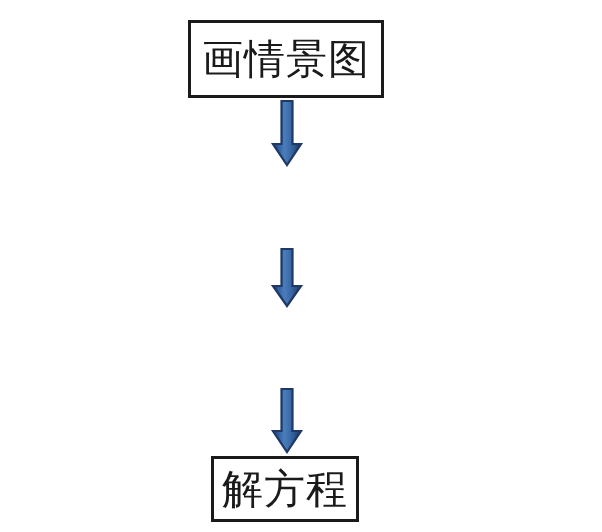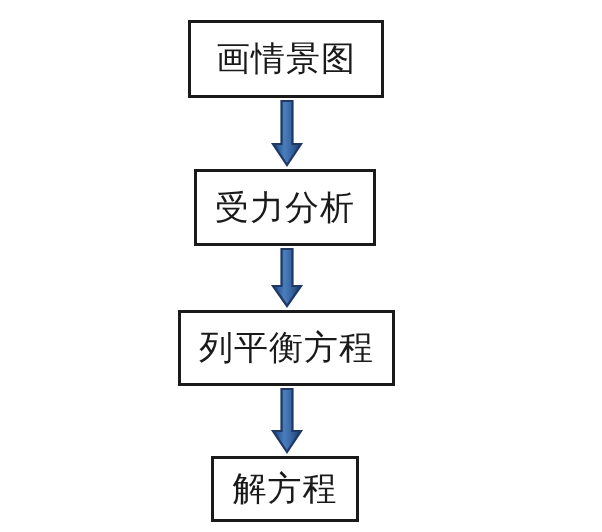--- a/index.html
+++ b/index.html
@@ -21,22 +21,22 @@
   .node {
     position: absolute;
     box-sizing: border-box;
     background: #ffffff;
     border: 3px solid #1a1a1a;
     display: flex;
     align-items: center;
     justify-content: center;
   }
   .node-label {
-    font-family: Liberation Serif, serif;
-    font-size: 34px;
+    font-family: Liberation Sans, sans-serif;
+    font-size: 41px;
     line-height: 1;
     color: #1a1a1a;
     letter-spacing: 1px;
     white-space: nowrap;
     user-select: none;
   }
   .connector {
     position: absolute;
     pointer-events: none;
   }
@@ -62,42 +62,36 @@
           <stop offset="18%" stop-color="#2e5c9e"></stop>
           <stop offset="40%" stop-color="#4a7ebb"></stop>
           <stop offset="62%" stop-color="#3a6aa8"></stop>
           <stop offset="100%" stop-color="#1f3864"></stop>
         </linearGradient>
       </defs>
       <polygon points="10.5,1 21.5,1 21.5,44 30,44 16,65 2,44 10.5,44" fill="url(#shaftGrad1)" stroke="#1f3864" stroke-width="2.2" stroke-linejoin="miter"></polygon>
     </svg>
   </div>
 
-  <div class="node" id="node-2" style="left: 194px; top: 169px; width: 182px; height: 77px; border-color: rgb(26, 26, 26); background: rgb(255, 255, 255);">
-    <span class="node-label" style="color: rgb(26, 26, 26);">受力分析</span>
-  </div>
 
   <div class="connector" id="arrow-2" style="left: 271px; top: 248px; width: 32px; height: 60px;">
     <svg viewBox="0 0 32 60" width="32" height="60" preserveAspectRatio="none" aria-hidden="true">
       <defs>
         <linearGradient id="shaftGrad2" x1="0" y1="0" x2="1" y2="0">
           <stop offset="0%" stop-color="#1f3864"></stop>
           <stop offset="18%" stop-color="#2e5c9e"></stop>
           <stop offset="40%" stop-color="#4a7ebb"></stop>
           <stop offset="62%" stop-color="#3a6aa8"></stop>
           <stop offset="100%" stop-color="#1f3864"></stop>
         </linearGradient>
       </defs>
       <polygon points="10.5,1 21.5,1 21.5,38 30,38 16,58 2,38 10.5,38" fill="url(#shaftGrad2)" stroke="#1f3864" stroke-width="2.2" stroke-linejoin="miter"></polygon>
     </svg>
   </div>
 
-  <div class="node" id="node-3" style="left: 178px; top: 310px; width: 217px; height: 76px; border-color: rgb(26, 26, 26); background: rgb(255, 255, 255);">
-    <span class="node-label" style="color: rgb(26, 26, 26);">列平衡方程</span>
-  </div>
 
   <div class="connector" id="arrow-3" style="left: 271px; top: 388px; width: 32px; height: 66px;">
     <svg viewBox="0 0 32 66" width="32" height="66" preserveAspectRatio="none" aria-hidden="true">
       <defs>
         <linearGradient id="shaftGrad3" x1="0" y1="0" x2="1" y2="0">
           <stop offset="0%" stop-color="#1f3864"></stop>
           <stop offset="18%" stop-color="#2e5c9e"></stop>
           <stop offset="40%" stop-color="#4a7ebb"></stop>
           <stop offset="62%" stop-color="#3a6aa8"></stop>
           <stop offset="100%" stop-color="#1f3864"></stop>

